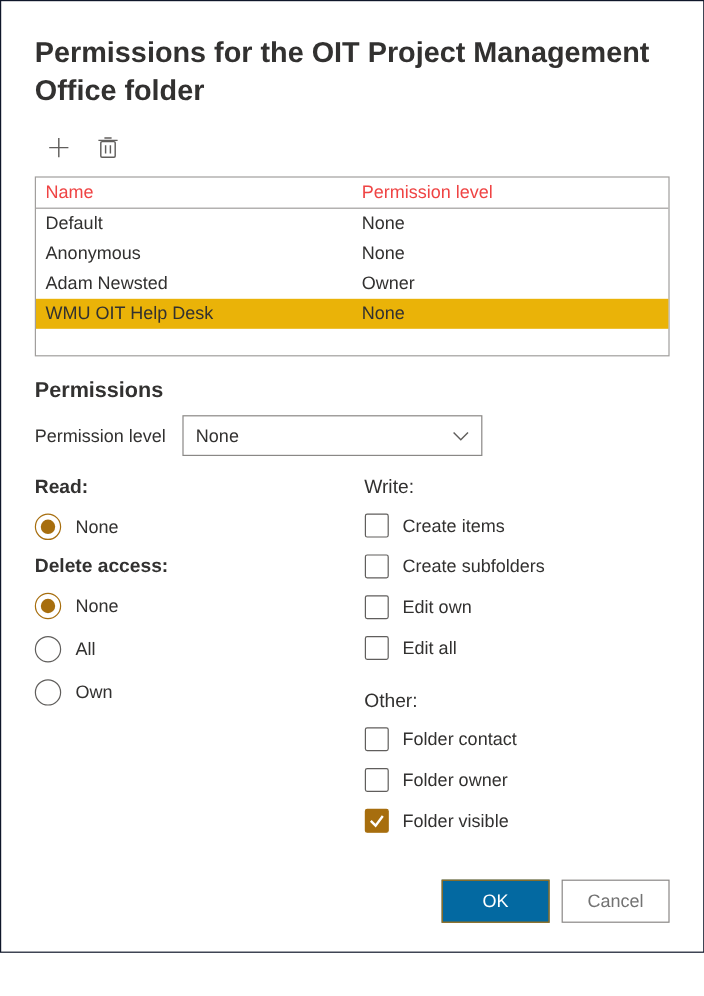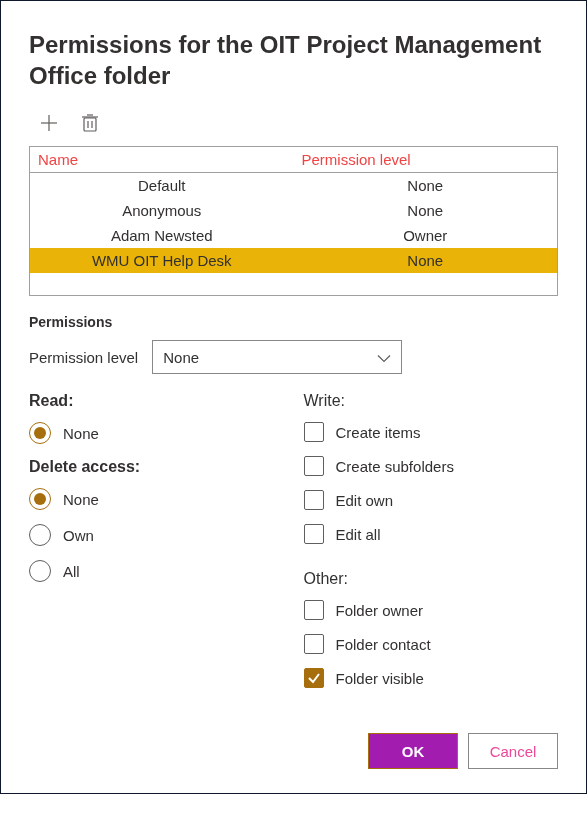--- a/index.html
+++ b/index.html
@@ -38,25 +38,25 @@
   .th, .td {
     padding: 4px 8px;
     font-size: 15px;
     flex: 1;
   }
   .th {
     font-weight: 400;
     color: #ef4444;
   }
   .thead { border-bottom: 1px solid #a19f9d; }
-  .td { padding: 4px 8px; text-align: center; }
+  .td { padding: 4px 8px; }
   .tr.selected { background: #eab308; }
   .tr.spacer { height: 22px; }
   .section-title {
-    font-size: 14px;
+    font-size: 18px;
     font-weight: 700;
     margin: 18px 0 10px 0;
   }
   .perm-row {
     display: flex;
     align-items: center;
     gap: 14px;
     margin-bottom: 18px;
   }
   .perm-label { font-size: 15px; }
@@ -137,29 +137,29 @@
   .btn {
     min-width: 90px;
     height: 36px;
     display: flex;
     align-items: center;
     justify-content: center;
     font-size: 15px;
     cursor: pointer;
   }
   .btn-primary {
-    background: #a21caf;
+    background: #0369a1;
     color: #fff;
     border: 1px solid #a76e0e;
-    font-weight: 700;
+    font-weight: 400;
   }
   .btn-secondary {
     background: #fff;
     border: 1px solid #8a8886;
-    color: #ec4899;
+    color: #737373;
   }
 </style>
 </head>
 <body>
 
 <div class="dialog">
   <div class="title">Permissions for the OIT Project Management Office folder</div>
 
   <div class="toolbar">
     <span>
@@ -225,25 +225,25 @@
         <span class="opt-label">None</span>
       </div>
 
       <div class="group-title bold" style="margin-top:4px">Delete access:</div>
       <div class="radio-row">
         <div class="radio checked"></div>
         <span class="opt-label">None</span>
       </div>
       <div class="radio-row">
         <div class="radio"></div>
+        <span class="opt-label">All</span>
+      </div>
+      <div class="radio-row">
+        <div class="radio"></div>
         <span class="opt-label">Own</span>
-      </div>
-      <div class="radio-row">
-        <div class="radio"></div>
-        <span class="opt-label">All</span>
       </div>
     </div>
 
     <div class="col">
       <div class="group-title">Write:</div>
       <div class="check-row">
         <div class="checkbox"></div>
         <span class="opt-label">Create items</span>
       </div>
       <div class="check-row">
@@ -255,25 +255,25 @@
         <span class="opt-label">Edit own</span>
       </div>
       <div class="check-row">
         <div class="checkbox"></div>
         <span class="opt-label">Edit all</span>
       </div>
 
       <div class="group-title" style="margin-top:26px">Other:</div>
       <div class="check-row">
         <div class="checkbox"></div>
+        <span class="opt-label">Folder contact</span>
+      </div>
+      <div class="check-row">
+        <div class="checkbox"></div>
         <span class="opt-label">Folder owner</span>
-      </div>
-      <div class="check-row">
-        <div class="checkbox"></div>
-        <span class="opt-label">Folder contact</span>
       </div>
       <div class="check-row">
         <div class="checkbox checked">
             <svg width="14" height="14" viewBox="0 0 14 14">
               <polyline points="2,7 6,11 12,3" fill="none" stroke="#fff" stroke-width="2"></polyline>
             </svg>
           </div>
         <span class="opt-label">Folder visible</span>
       </div>
     </div>

